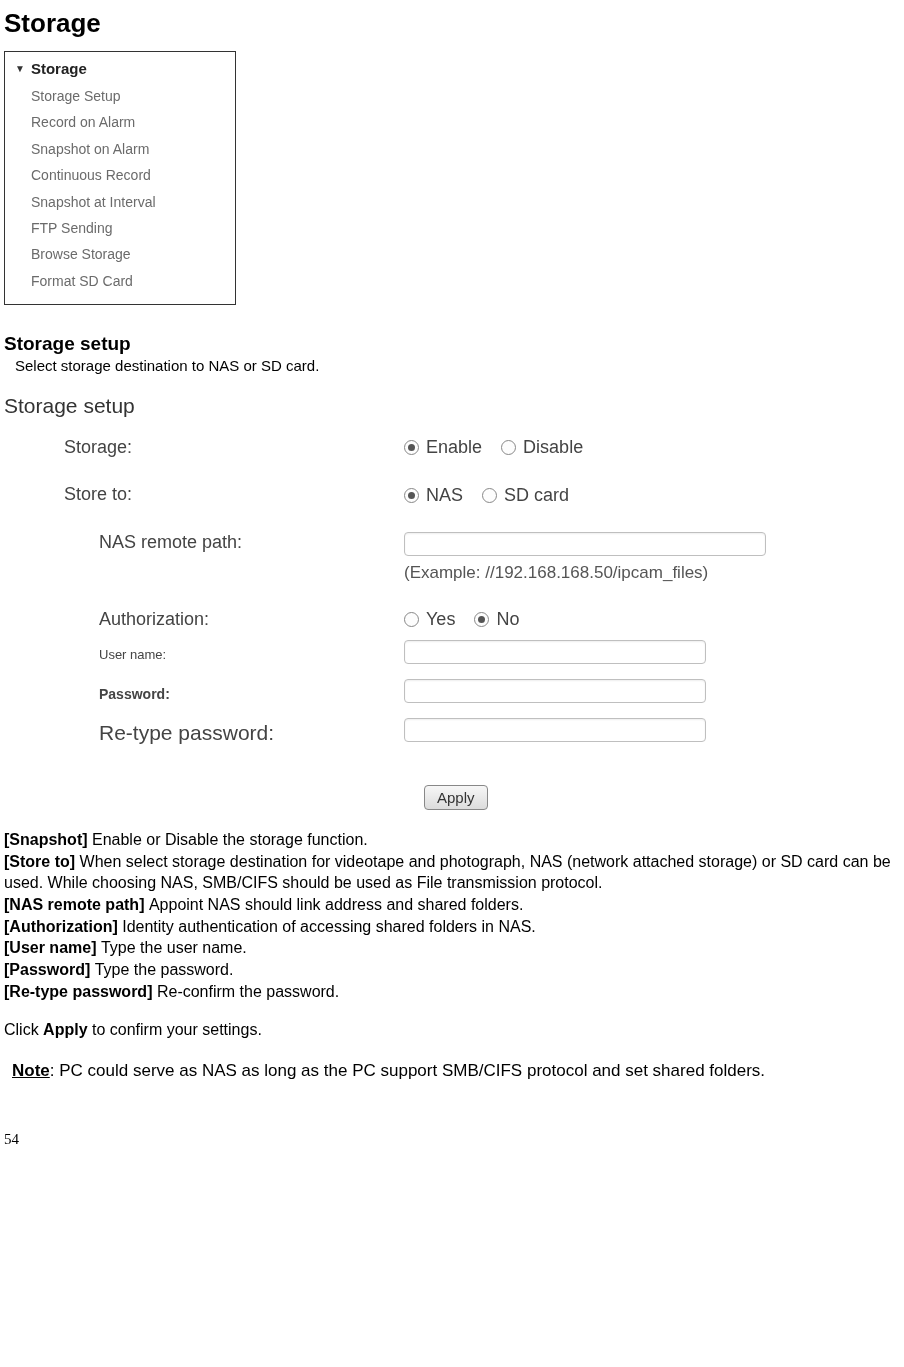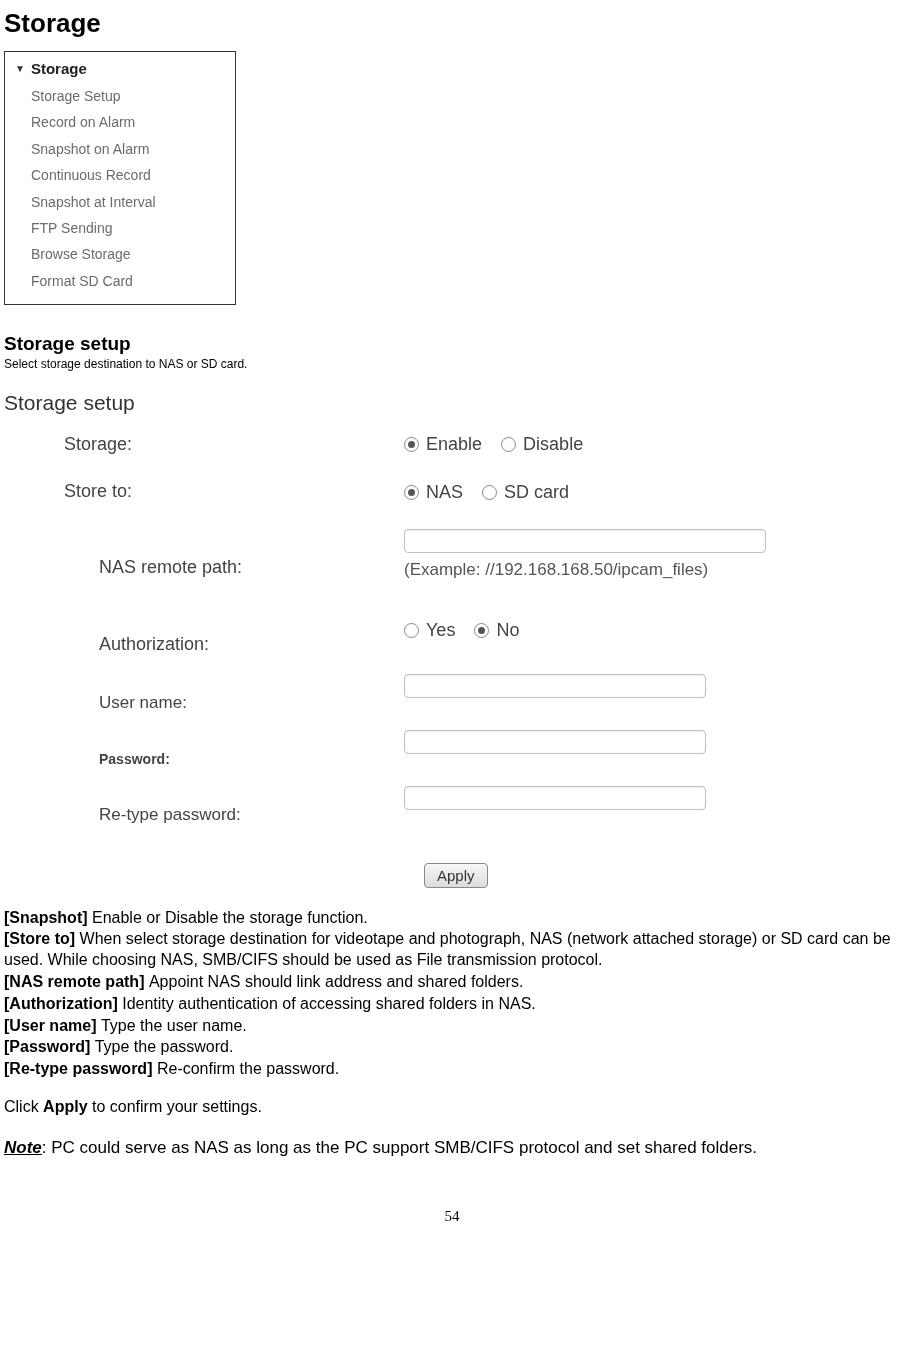--- a/index.html
+++ b/index.html
@@ -48,22 +48,22 @@
   .menu-items li {
     padding: 2px 0;
     line-height: 1.6;
   }
   h2.sub-heading {
     font-size: 19px;
     font-weight: bold;
     margin: 0 0 2px 0;
   }
   p.intro {
-    margin: 0 0 20px 0;
-    font-size: 12px;
+    margin: 0 0 20px 11px;
+    font-size: 15px;
   }
 
   .form-figure {
     width: 850px;
     margin-bottom: 20px;
     font-family: Verdana, Geneva, sans-serif;
     color: #444;
     font-size: 18px;
   }
   .form-title {
@@ -77,21 +77,20 @@
     margin-bottom: 10px;
     justify-content: center;
   }
   .form-label-col {
     width: 400px;
     padding-left: 60px;
     box-sizing: border-box;
   }
   .form-label-col.indent2 {
     padding-left: 95px;
-    margin-top: 28px;
   }
   .form-value-col {
     flex: 1;
   }
   .form-row.spaced {
     margin-bottom: 26px;
   }
   .fake-radio {
     display: inline-flex;
     align-items: center;
@@ -150,27 +149,27 @@
     font-size: 16px;
     line-height: 1.3;
   }
   .definitions .gap { height: 16px; }
   .note-line {
     font-size: 17px;
     margin-top: 20px;
   }
   .note-line .note-label {
     font-weight: bold;
-    font-style: italic;
     text-decoration: underline;
+    margin-left: 8px;
   }
   .note-line .note-body {
   }
   .page-num {
-    text-align: center;
+    text-align: left;
     font-family: "Times New Roman", serif;
     font-size: 15px;
     margin-top: 50px;
   }
 </style>
 </head>
 <body>
 
 <h1 class="main-heading">Storage</h1>
 
@@ -231,35 +230,35 @@
     <div class="form-label-col indent2">Authorization:</div>
     <div class="form-value-col">
       <span class="fake-radio"></span>
       <span class="radio-label">Yes</span>
       <span class="fake-radio selected"></span>
       <span class="radio-label">No</span>
     </div>
   </div>
 
   <div class="form-row">
-    <div class="form-label-col indent2" style="font-size:17px;">User name:</div>
+    <div class="form-label-col indent2" style="font-size:13px;">User name:</div>
     <div class="form-value-col">
       <span class="fake-input"></span>
     </div>
   </div>
 
   <div class="form-row">
     <div class="form-label-col indent2" style="font-size:14px;font-weight:bold;">Password:</div>
     <div class="form-value-col">
       <span class="fake-input"></span>
     </div>
   </div>
 
   <div class="form-row">
-    <div class="form-label-col indent2" style="font-size:17px;">Re-type password:</div>
+    <div class="form-label-col indent2" style="font-size:21px;">Re-type password:</div>
     <div class="form-value-col">
       <span class="fake-input"></span>
     </div>
   </div>
 
   <div class="apply-row">
     <span class="apply-button">Apply</span>
   </div>
 </div>
 

